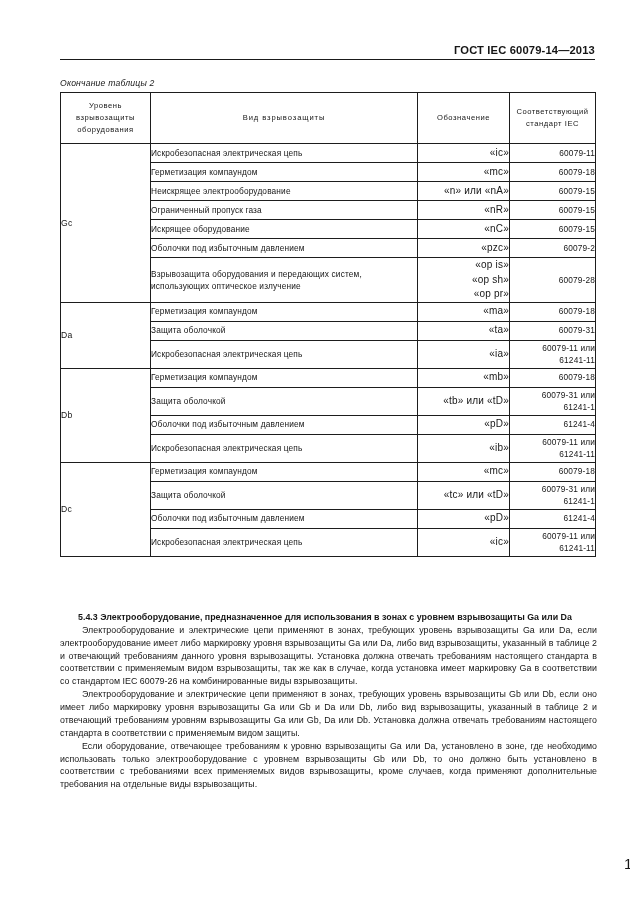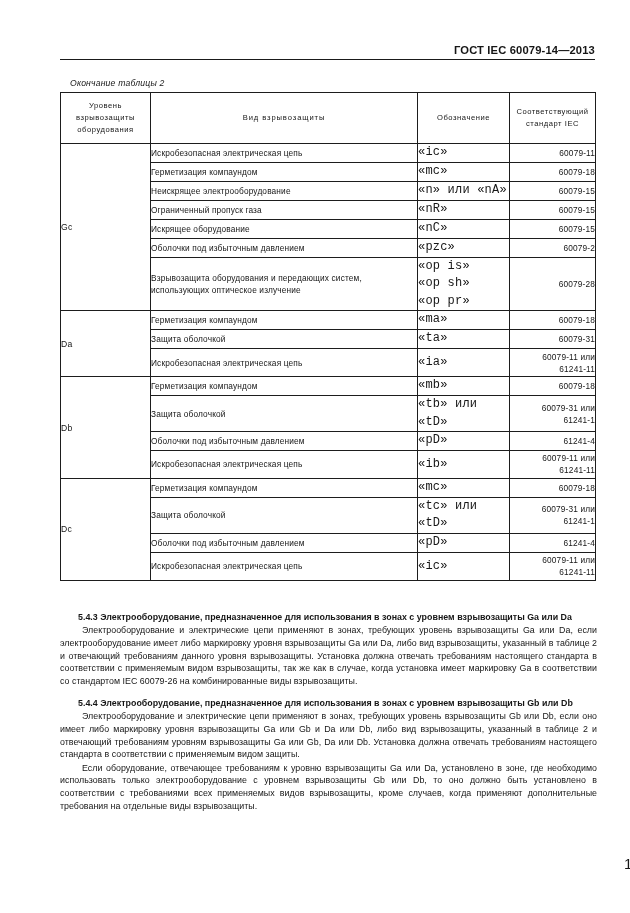--- a/index.html
+++ b/index.html
@@ -39,21 +39,20 @@
   }
 
   
   .table-caption {
     position: absolute;
     left: 48px;
     top: 78px;
     font-size: 8.6px;
     font-style: italic;
     letter-spacing: 0.2px;
-    margin-left: 10px;
   }
 
   
   .tbl-wrap {
     position: absolute;
     left: 48px;
     top: 92px;
     width: 535px;
   }
   table.t2 {
@@ -93,26 +92,25 @@
   td.level.first-group { border-top-width: 1.6px; }
 
   td.type {
     text-align: left;
     padding: 3px 5px 3px 9px;
     line-height: 1.45;
     letter-spacing: 0.15px;
     font-size: 8.3px;
   }
   td.desig {
-    text-align: left;
-    font-size: 12px;
+    text-align: right;
+    font-size: 10px;
     line-height: 1.45;
     letter-spacing: 0.2px;
     padding: 3px 2px;
-    font-family: Liberation Mono, monospace;
   }
   td.std {
     text-align: right;
     font-size: 8.3px;
     line-height: 1.45;
     letter-spacing: 0.15px;
     padding: 3px 2px;
   }
   tr.r-normal td { height: 18px; }
   tr.r-tall td   { height: 27px; }
@@ -283,20 +281,19 @@
             <td class="desig">«ic»</td>
             <td class="std">60079-11 или<br>61241-11</td>
           </tr>
         </tbody>
     </table>
   </div>
 
   <div class="body-text" id="body-text">
       <p class="sec-head">5.4.3 Электрооборудование, предназначенное для использования в зонах с уровнем взрывозащиты Ga или Da</p>
       <p class="para">Электрооборудование и электрические цепи применяют  в зонах, требующих  уровень взрывозащиты Ga или Da, если электрооборудование имеет либо маркировку уровня взрывозащиты Ga или Da, либо вид взрывозащиты, указанный в таблице 2 и отвечающий требованиям данного уровня взрывозащиты. Установка должна отвечать требованиям настоящего стандарта в соответствии с применяемым видом взрывозащиты, так же как в случае, когда установка имеет маркировку Ga в соответствии со стандартом IEC 60079-26 на комбинированные виды взрывозащиты.</p>
-      <p class="sec-head gap-before">5.4.4 Электрооборудование, предназначенное для использования в зонах с уровнем взрывозащиты Gb или Db</p>
       <p class="para">Электрооборудование и электрические цепи применяют  в зонах, требующих  уровень взрывозащиты Gb или Db, если оно имеет либо маркировку уровня взрывозащиты Ga или Gb и Da или Db, либо вид взрывозащиты, указанный в таблице 2 и отвечающий требованиям  уровням взрывозащиты Ga или Gb, Da или Db. Установка должна отвечать требованиям настоящего стандарта в соответствии с применяемым видом защиты.</p>
       <p class="para">Если оборудование, отвечающее требованиям к уровню взрывозащиты Ga или Da, установлено в зоне, где необходимо использовать только электрооборудование с уровнем взрывозащиты Gb или Db, то оно должно быть установлено в соответствии с требованиями всех применяемых видов взрывозащиты, кроме случаев, когда применяют дополнительные требования на отдельные виды взрывозащиты.</p>
     </div>
 
   <div class="page-num">13</div>
 
 </div>
 
 </body></html>

